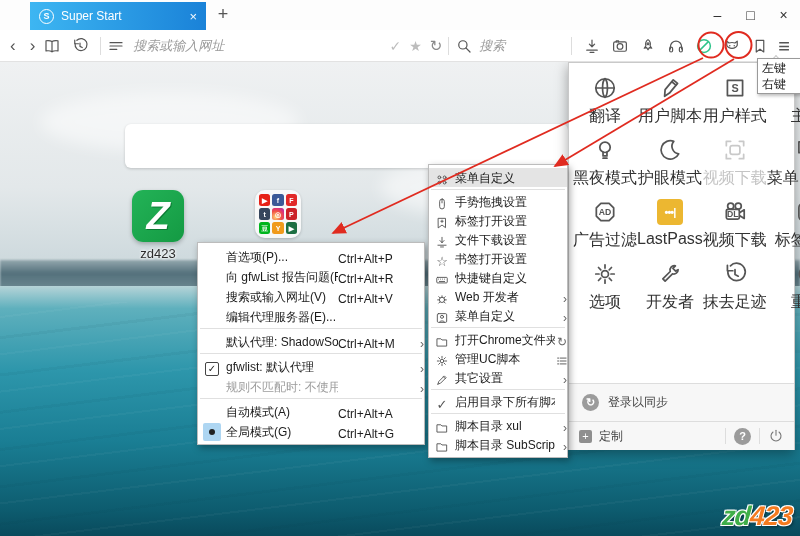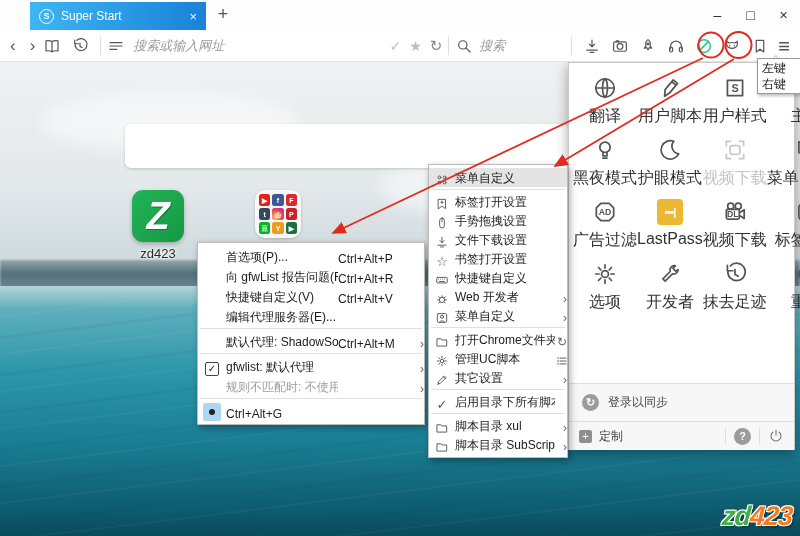--- a/index.html
+++ b/index.html
@@ -257,21 +257,21 @@
         <span class="arr"></span>
       </div>
       <div class="mrow">
         <span class="gutter"></span>
         <span class="lbl">向 gfwList 报告问题(R)...</span>
         <span class="sc">Ctrl+Alt+R</span>
         <span class="arr"></span>
       </div>
       <div class="mrow">
         <span class="gutter"></span>
-        <span class="lbl">快捷键自定义(V)</span>
+        <span class="lbl">搜索或输入网址(V)</span>
         <span class="sc">Ctrl+Alt+V</span>
         <span class="arr"></span>
       </div>
       <div class="mrow">
         <span class="gutter"></span>
         <span class="lbl">编辑代理服务器(E)...</span>
         <span class="sc"></span>
         <span class="arr"></span>
       </div>
       <div class="msep"></div>
@@ -291,25 +291,32 @@
         <span class="arr">›</span>
       </div>
       <div class="mrow">
         <span class="gutter"></span>
         <span class="lbl dis">规则不匹配时: 不使用代理</span>
         <span class="sc"></span>
         <span class="arr">›</span>
       </div>
       <div class="msep"></div>
       <div class="mrow">
+        <span class="gutter"></span>
+        <span class="lbl">自动模式(A)</span>
+        <span class="sc">Ctrl+Alt+A</span>
+        <span class="arr"></span>
+      </div>
+      <div class="mrow">
         <span class="gutter">
             <span class="radio-hl">
               <span class="radio-dot"></span>
             </span>
           </span>
+        <span class="lbl">全局模式(G)</span>
         <span class="sc">Ctrl+Alt+G</span>
         <span class="arr"></span>
       </div>
     </div>
 
     <div class="menu mid-menu">
       <div class="mrow hl">
         <span class="gutter">
           <svg class="ic s14" viewBox="0 0 24 24">
               <circle cx="7.5" cy="7.5" r="2.4"></circle>
@@ -318,35 +325,35 @@
               <circle cx="16.5" cy="16.5" r="2.4"></circle>
             </svg>
         </span>
         <span class="lbl">菜单自定义</span>
         <span class="arr"></span>
       </div>
       <div class="msep"></div>
       <div class="mrow">
         <span class="gutter">
           <svg class="ic s14" viewBox="0 0 24 24">
+              <rect x="8" y="3.5" width="8" height="17" rx="4"></rect>
+              <path d="M12 3.5V10"></path>
+            </svg>
+        </span>
+        <span class="lbl">手势拖拽设置</span>
+        <span class="arr"></span>
+      </div>
+      <div class="mrow">
+        <span class="gutter">
+          <svg class="ic s14" viewBox="0 0 24 24">
               <path d="M6 4h12v16l-6-4.5L6 20z"></path>
               <path d="M10 9h4M12 7v4"></path>
             </svg>
         </span>
         <span class="lbl">标签打开设置</span>
-        <span class="arr"></span>
-      </div>
-      <div class="mrow">
-        <span class="gutter">
-          <svg class="ic s14" viewBox="0 0 24 24">
-              <rect x="8" y="3.5" width="8" height="17" rx="4"></rect>
-              <path d="M12 3.5V10"></path>
-            </svg>
-        </span>
-        <span class="lbl">手势拖拽设置</span>
         <span class="arr"></span>
       </div>
       <div class="mrow">
         <span class="gutter">
           <svg class="ic s14" viewBox="0 0 24 24">
               <path d="M12 4v9m0 0-3.5-3.5M12 13l3.5-3.5"></path>
               <path d="M5 17.5h14M9.5 20.5h5"></path>
             </svg>
         </span>
         <span class="lbl">文件下载设置</span>

